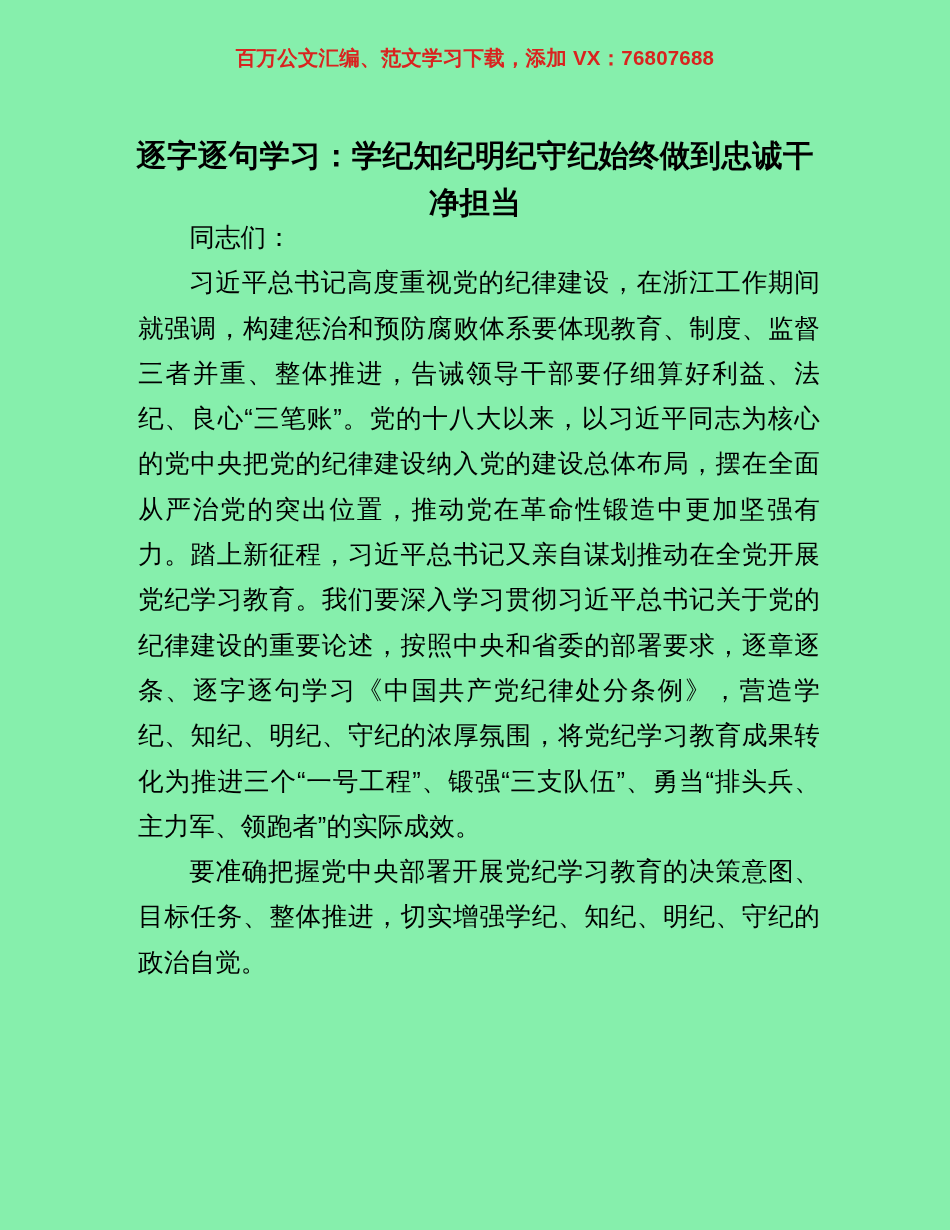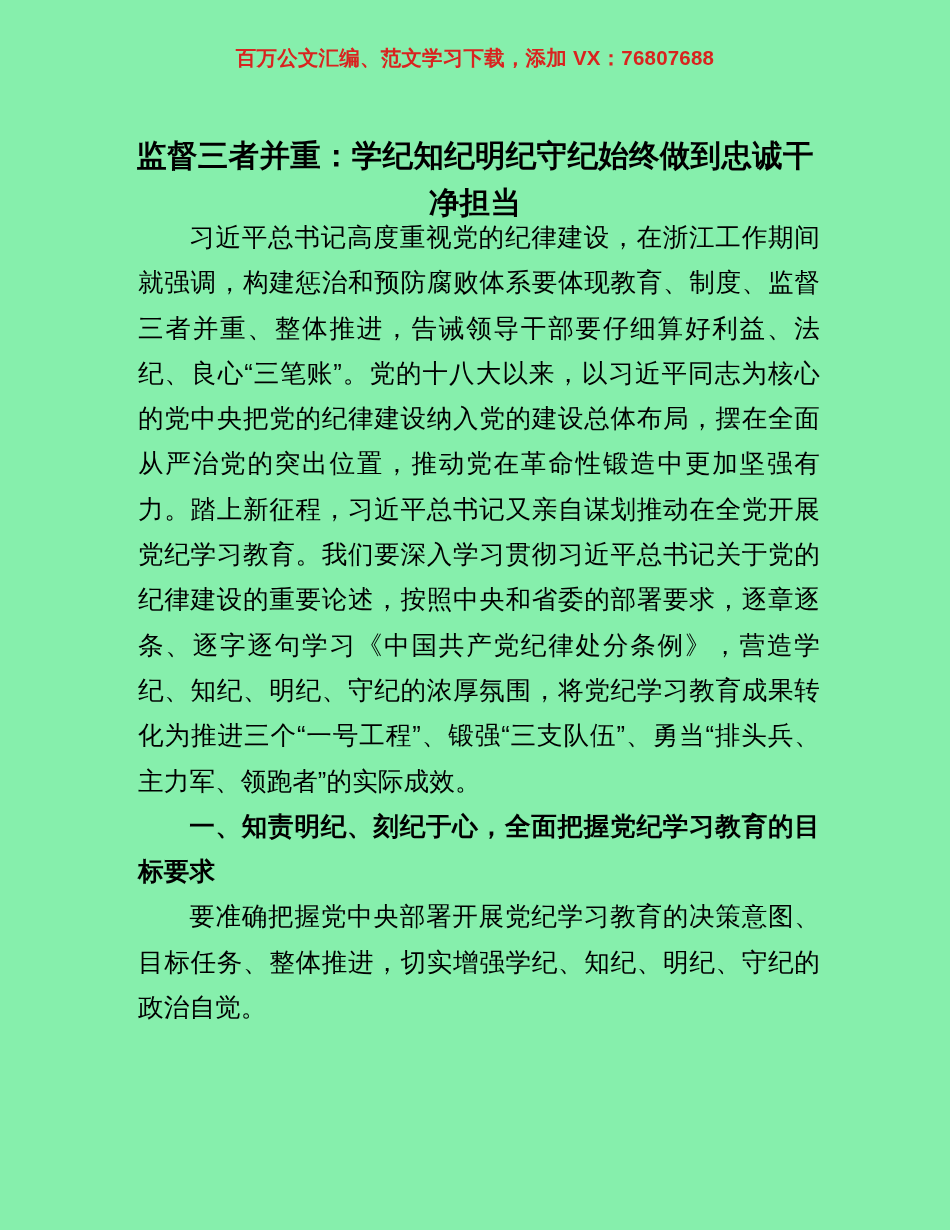--- a/index.html
+++ b/index.html
@@ -86,26 +86,26 @@
     font-weight: 700;
   }
 </style>
 </head>
 <body>
 
 <div class="page">
 
   <div class="promo-header">百万公文汇编、范文学习下载，添加 VX：76807688</div>
 
-  <h1 class="doc-title">监督三者并重：学纪知纪明纪守纪始终做到忠诚干净担当</h1>
+  <h1 class="doc-title">逐字逐句学习：学纪知纪明纪守纪始终做到忠诚干净担当</h1>
 
   <div class="body-block">
 
+    <p class="para salutation">同志们：</p>
 
     <p class="para indent">习近平总书记高度重视党的纪律建设，在浙江工作期间就强调，构建惩治和预防腐败体系要体现教育、制度、监督三者并重、整体推进，告诫领导干部要仔细算好利益、法纪、良心“三笔账”。党的十八大以来，以习近平同志为核心的党中央把党的纪律建设纳入党的建设总体布局，摆在全面从严治党的突出位置，推动党在革命性锻造中更加坚强有力。踏上新征程，习近平总书记又亲自谋划推动在全党开展党纪学习教育。我们要深入学习贯彻习近平总书记关于党的纪律建设的重要论述，按照中央和省委的部署要求，逐章逐条、逐字逐句学习《中国共产党纪律处分条例》，营造学纪、知纪、明纪、守纪的浓厚氛围，将党纪学习教育成果转化为推进三个“一号工程”、锻强“三支队伍”、勇当“排头兵、主力军、领跑者”的实际成效。</p>
 
-    <p class="para heading">一、知责明纪、刻纪于心，全面把握党纪学习教育的目标要求</p>
 
     <p class="para indent">要准确把握党中央部署开展党纪学习教育的决策意图、目标任务、整体推进，切实增强学纪、知纪、明纪、守纪的政治自觉。</p>
 
   </div>
 
 </div>
 
 </body></html>

